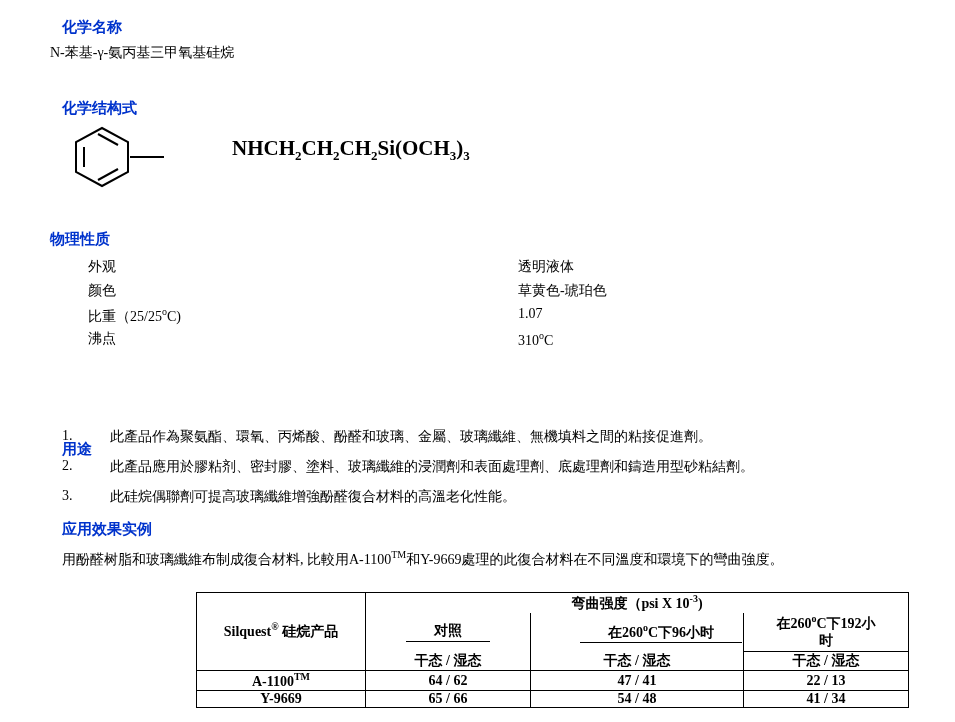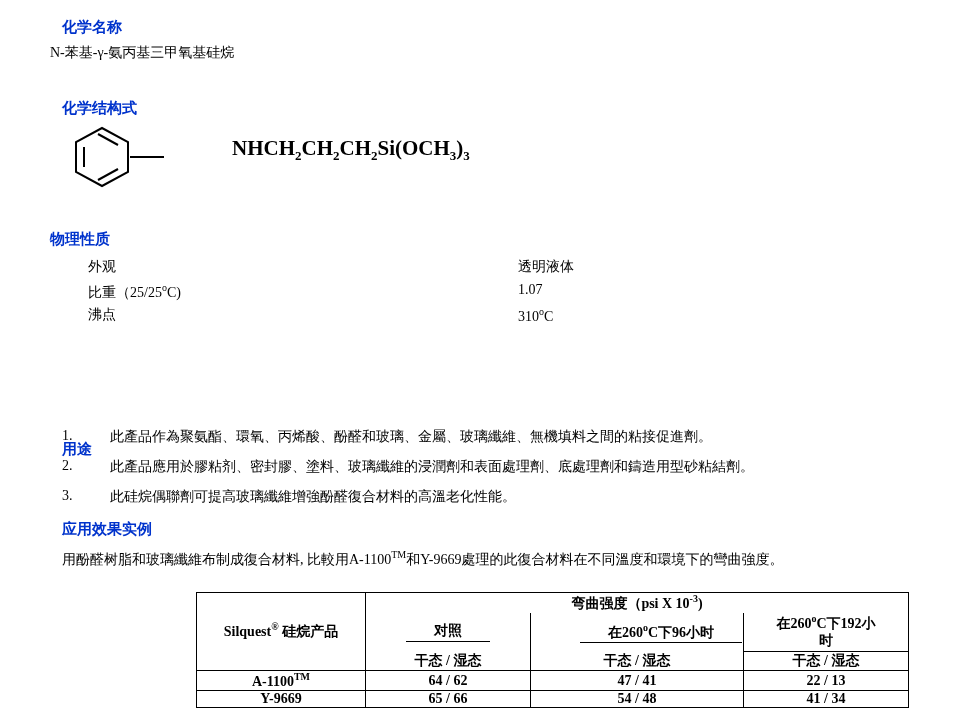--- a/index.html
+++ b/index.html
@@ -150,20 +150,24 @@
     <div id="struct-formula">NHCH<sub>2</sub>CH<sub>2</sub>CH<sub>2</sub>Si(OCH<sub>3</sub>)<sub>3</sub></div>
   </div>
 
   <div id="phys-head" class="section-head">物理性质</div>
   <div id="phys-table">
     <div class="row">
       <span class="lbl">外观</span>
       <span class="val">透明液体</span>
     </div>
     <div class="row">
+      <span class="lbl">颜色</span>
+      <span class="val">草黄色-琥珀色</span>
+    </div>
+    <div class="row">
       <span class="lbl">比重（25/25<sup class="deg">o</sup>C)</span>
       <span class="val">1.07</span>
     </div>
     <div class="row">
       <span class="lbl">沸点</span>
       <span class="val">310<sup class="deg">o</sup>C</span>
     </div>
   </div>
 
   <div id="uses-head" class="section-head">用途</div>

